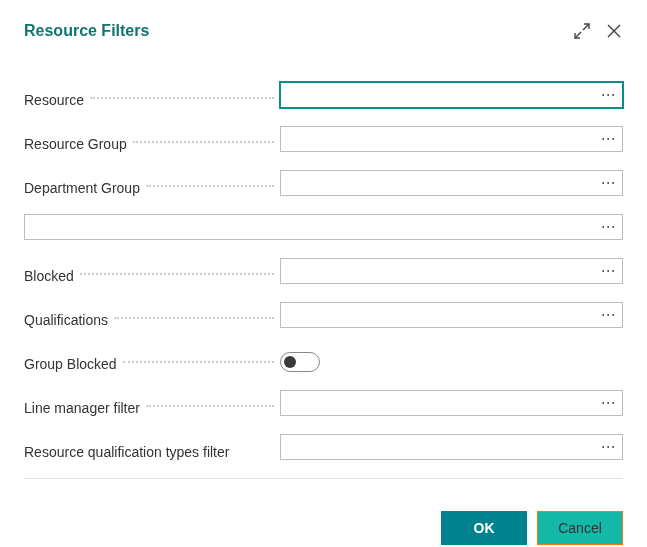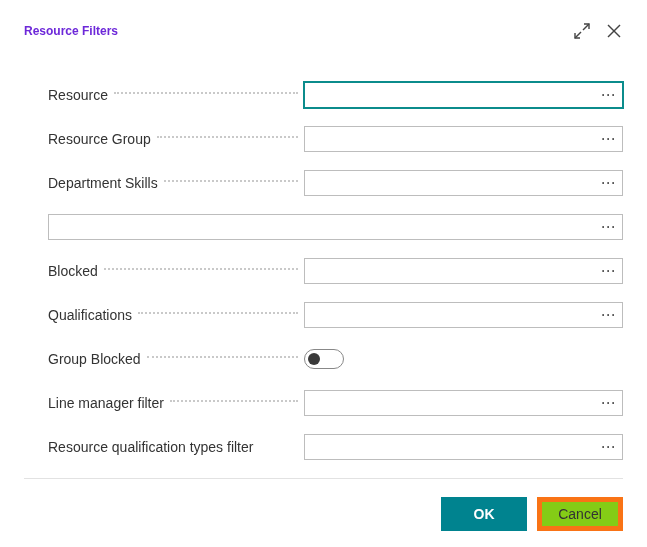--- a/index.html
+++ b/index.html
@@ -18,42 +18,41 @@
     .dialog {
       padding: 22px 24px 20px 24px;
     }
     .dialog-header {
       display: flex;
       align-items: center;
       justify-content: space-between;
       margin-bottom: 42px;
     }
     .dialog-title {
-      font-size: 12px;
+      font-size: 16px;
       font-weight: 600;
-      color: #6d28d9;
+      color: #0f766e;
     }
     .header-icons {
       display: flex;
       gap: 14px;
       align-items: center;
     }
     .header-icon {
       cursor: pointer;
       color: #444;
       display: flex;
       align-items: center;
       justify-content: center;
     }
     .form-row {
       display: flex;
-      align-items: center;
+      align-items: flex-end;
       margin-bottom: 18px;
       min-height: 26px;
-      margin-left: 24px;
     }
     .label-col {
       width: 256px;
       display: flex;
       align-items: center;
       position: relative;
     }
     .label-text {
       font-size: 14px;
       color: #333;
@@ -119,31 +118,31 @@
       left: 3px;
       top: 3px;
       width: 12px;
       height: 12px;
       border-radius: 50%;
       background: #3a3a3a;
     }
     .footer {
       border-top: 1px solid #e2e2e2;
       margin-top: 18px;
-      padding-top: 18px;
+      padding-top: 32px;
       display: flex;
       justify-content: flex-end;
       gap: 10px;
     }
     .btn {
       min-width: 86px;
       height: 34px;
       font-size: 14px;
-      border: 5px solid #f97316;
-      background: #84cc16;
+      border: 1px solid #f97316;
+      background: #14b8a6;
       color: #333;
       cursor: pointer;
       font-family: inherit;
     }
     .btn-primary {
       background: #00838f;
       border: 1px solid #00838f;
       color: #fff;
       font-weight: 600;
     }
@@ -194,21 +193,21 @@
     <div class="input-col">
       <div class="lookup-input">
         <input class="lookup-field" value="" style="">
         <span class="lookup-btn">···</span>
       </div>
     </div>
   </div>
 
   <div class="form-row">
     <div class="label-col">
-      <span class="label-text">Department Skills</span>
+      <span class="label-text">Department Group</span>
       <span class="dotted-leader"></span>
     </div>
     <div class="input-col">
       <div class="lookup-input">
         <input class="lookup-field" value="" style="">
         <span class="lookup-btn">···</span>
       </div>
     </div>
   </div>
 

